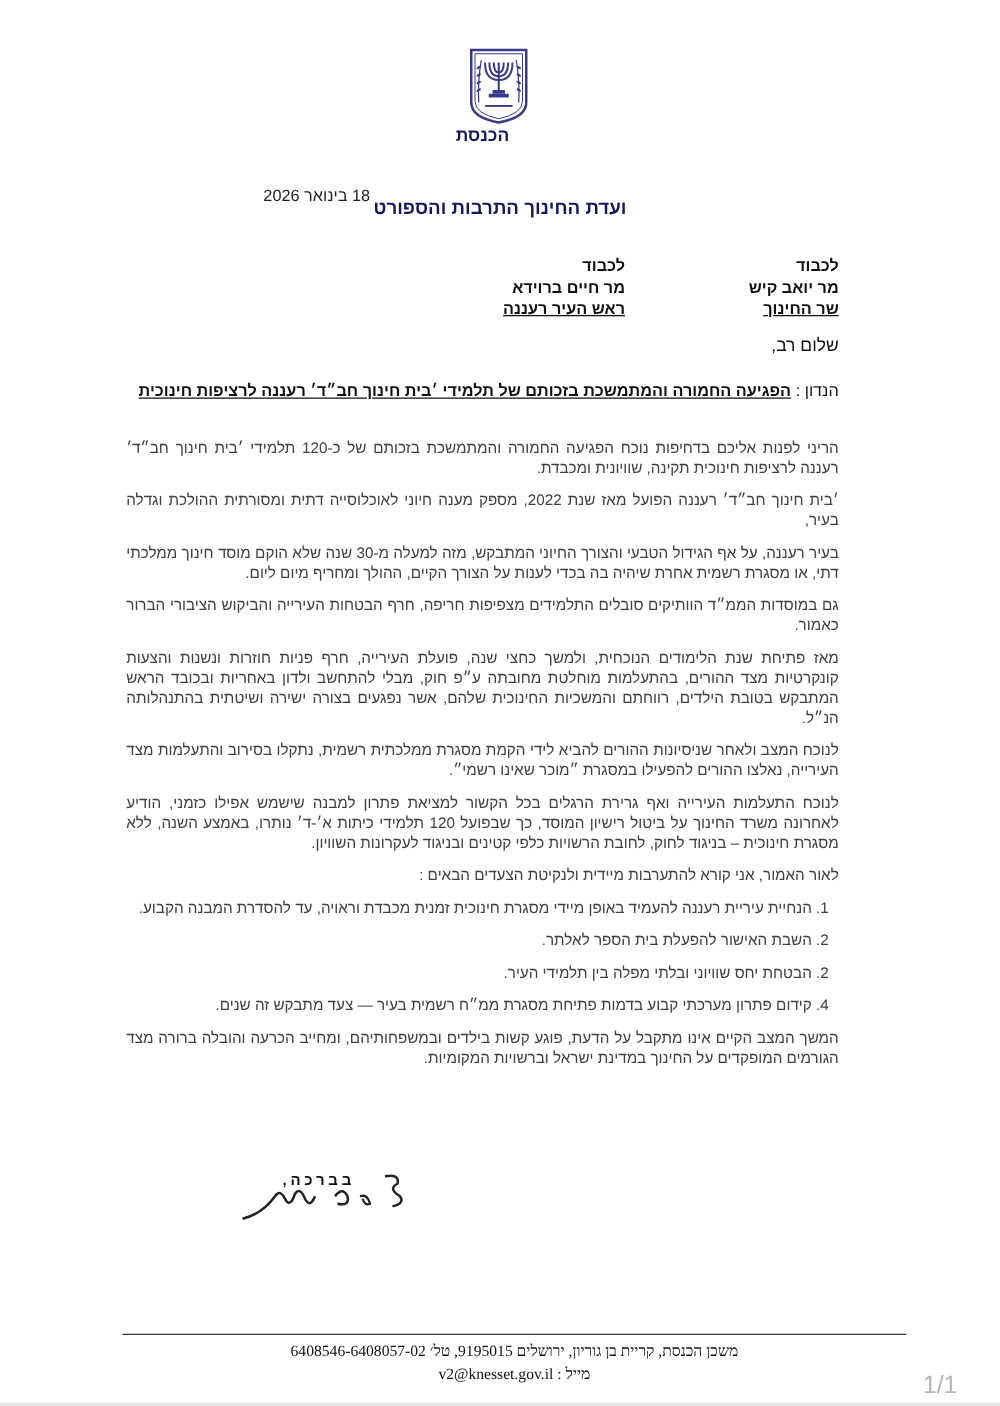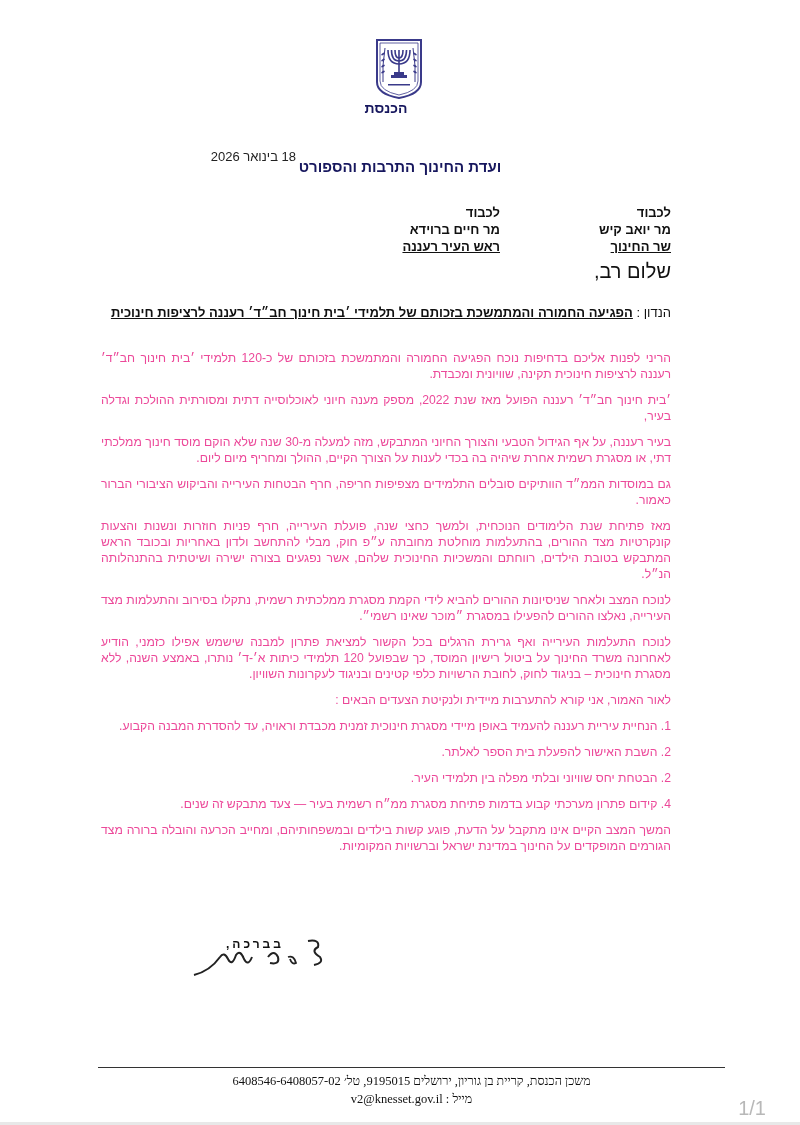--- a/index.html
+++ b/index.html
@@ -24,32 +24,32 @@
     font-size:13px; line-height:18px; color:#222;
   }
   .addressee {
     position:absolute; direction:rtl; text-align:right; font-weight:bold;
     font-size:13px; line-height:17px; color:#111;
   }
   .addressee .role { text-decoration:underline; }
   .addr-1 { right:129px; top:204px; width:200px; }
   .addr-2 { right:300px; top:204px; width:200px; }
   .greeting {
-    position:absolute; right:129px; top:260px; font-size:20px; direction:rtl;margin-left:25px;
+    position:absolute; right:129px; top:268px; font-size:14px; direction:rtl;margin-left:25px;
   }
   .subject {
     position:absolute; right:129px; top:305px; width:600px; font-size:13px; direction:rtl; text-align:right;
   }
   .subject .subj-text { font-weight:bold; text-decoration:underline; }
   .body-text {
     position:absolute; right:129px; top:350px; width:570px; direction:rtl; text-align:justify;
-    font-size:12.2px; line-height:16px; color:#ec4899;
+    font-size:12.2px; line-height:16px; color:#404040;
   }
   .body-text p { margin:0 0 10px 0; }
-  .body-text ol { margin:0; padding:0; list-style:none; }
+  .body-text ol { margin:8px; padding:0; list-style:none; }
   .body-text li { margin:0 0 10px 0; }
   .blessing {
     position:absolute; left:205px; top:905px; width:100px; text-align:center;
     font-weight:bold; font-size:12px; letter-spacing:3px; direction:rtl;margin-top:32px;
   }
   .signature { position:absolute; left:190px; top:935px; width:150px; height:50px; }
   .signer {
     position:absolute; left:180px; top:995px; width:140px; text-align:center; direction:rtl;
     font-weight:bold; font-size:12px; line-height:18px;
   }

